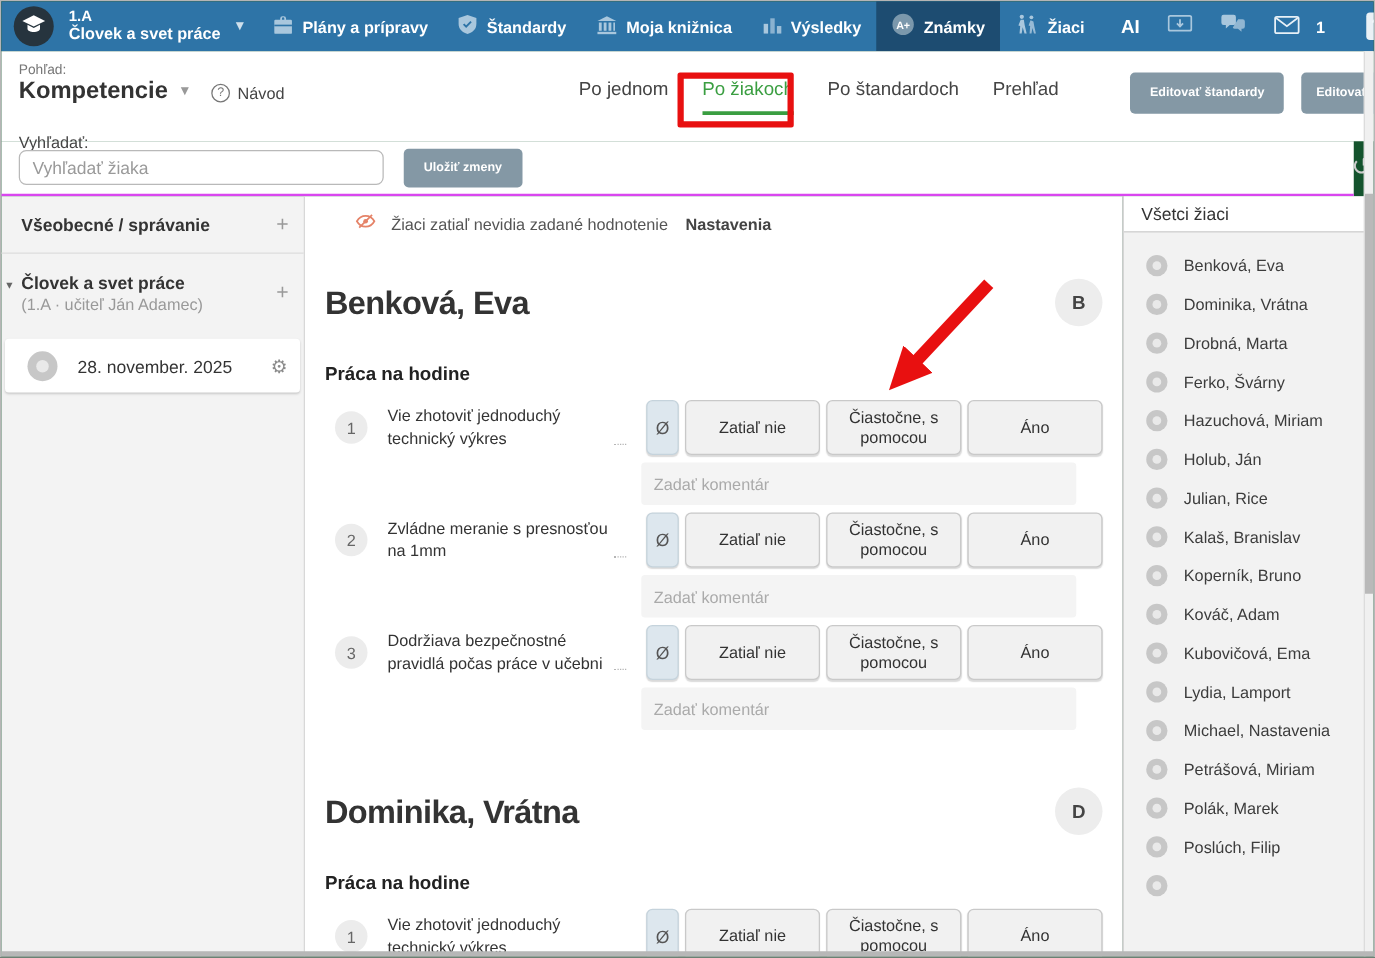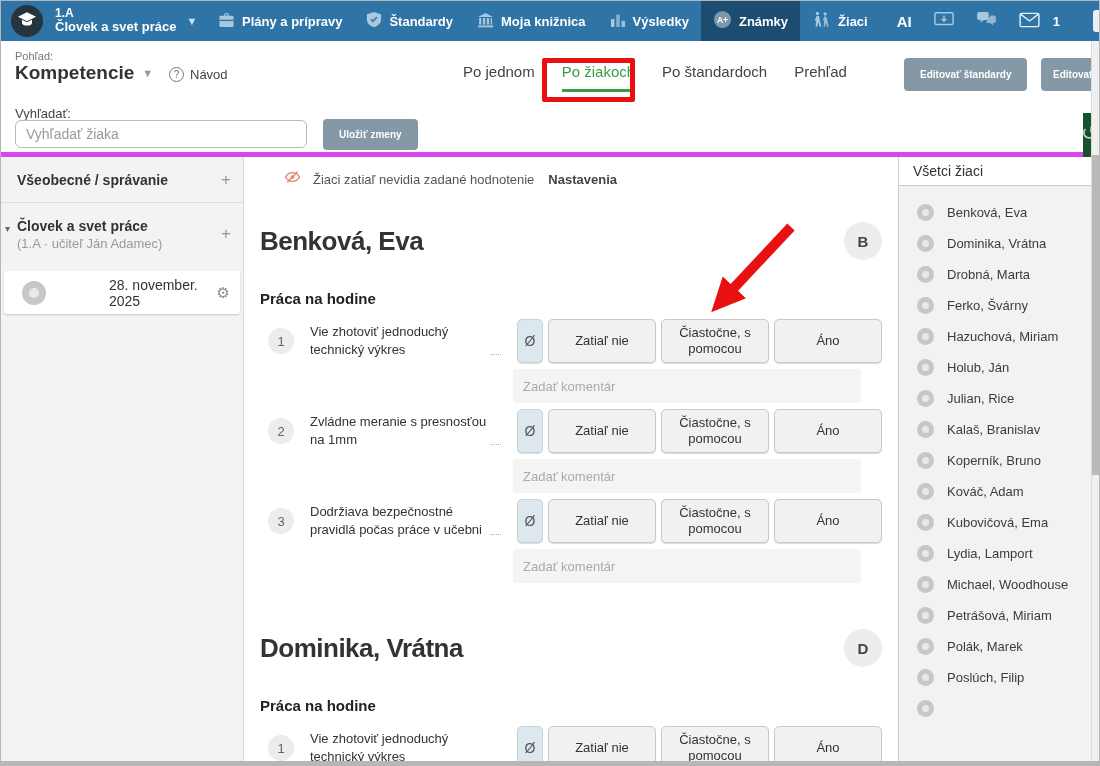--- a/index.html
+++ b/index.html
@@ -51,21 +51,21 @@
   .tab { font-size: 15px; color: #444; padding-bottom: 9px; cursor: pointer; white-space: nowrap; }
   .tab.active { color: #3a9e41; border-bottom: 3px solid #3a9e41; }
   .btn-gray {
     background: #8498a5; color: #fff; font-weight: bold; font-size: 10px;
     border: none; border-radius: 4px; height: 33px; padding: 0 16px; cursor: pointer; white-space: nowrap;
   }
   .edit-standards { position: absolute; left: 903px; top: 17px; }
   .edit-partial { position: absolute; left: 1040px; top: 17px; width: 120px; text-align: left; padding-left: 12px; }
 
   
-  .searchrow { position: absolute; top: 112px; left: 0; right: 16px; height: 44px; background: #fff; border-bottom: 5px solid #d946ef; padding-left: 40px; }
+  .searchrow { position: absolute; top: 112px; left: 0; right: 16px; height: 44px; background: #fff; border-bottom: 2px solid #d946ef; padding-left: 40px; }
   .search-label { position: absolute; left: 14px; top: -7px; font-size: 13px; color: #444; background: transparent; }
   .search-input {
     position: absolute; left: 14px; top: 7px; width: 292px; height: 28px;
     border: 1px solid #b9b9b9; border-radius: 6px; padding: 0 10px; font-size: 14px; color: #333;
     font-family: inherit;
   }
   .search-input::placeholder { color: #9a9a9a; }
   .save-btn { position: absolute; left: 322px; top: 6px; height: 31px; }
   .undo-icon { position: absolute; left: 1080px; top: 8px; font-size: 20px; color: #ccc; cursor: pointer; }
 
@@ -79,21 +79,21 @@
   
   .lgroup { position: relative; padding: 15px 30px 14px 16px; border-bottom: 1px solid #ddd; cursor: pointer; }
   .lgroup-title { font-size: 14px; font-weight: bold; color: #333; }
   .lgroup-sub { font-size: 13px; color: #999; margin-top: 2px; }
   .add-icon { position: absolute; right: 12px; top: 50%; transform: translateY(-50%);
     font-size: 17px; color: #999; cursor: pointer; }
   .tree-caret { position: absolute; left: 4px; top: 20px; font-size: 10px; color: #666; }
   .date-card {
     position: relative; margin: 6px 3px 0 3px; background: #fff; border-radius: 3px;
     box-shadow: 0 1px 2px rgba(0,0,0,.18); height: 43px;
-    display: flex; align-items: center; padding: 0 30px 0 18px; cursor: pointer; gap: 47px;
+    display: flex; align-items: center; padding: 0 30px 0 18px; cursor: pointer;
   }
   .donut { border-radius: 50%; background: #c7c7c7; position: relative; flex: none; }
   .donut::after { content: ""; position: absolute; border-radius: 50%; background: #e9e9e9; }
   .donut.lg { width: 24px; height: 24px; }
   .donut.lg::after { inset: 7px; }
   .donut.sm { width: 17px; height: 17px; }
   .donut.sm::after { inset: 5px; }
   .date-text { font-size: 14px; color: #333; margin-left: 16px; }
   .gear-icon { position: absolute; right: 10px; top: 50%; transform: translateY(-50%);
     font-size: 15px; color: #8b8b8b; cursor: pointer; }
@@ -455,21 +455,21 @@
       <div class="st">
           <span class="donut sm"></span>
           <span class="st-name">Kubovičová, Ema</span>
         </div>
       <div class="st">
           <span class="donut sm"></span>
           <span class="st-name">Lydia, Lamport</span>
         </div>
       <div class="st">
           <span class="donut sm"></span>
-          <span class="st-name">Michael, Woodhouse</span>
+          <span class="st-name">Michael, Nastavenia</span>
         </div>
       <div class="st">
           <span class="donut sm"></span>
           <span class="st-name">Petrášová, Miriam</span>
         </div>
       <div class="st">
           <span class="donut sm"></span>
           <span class="st-name">Polák, Marek</span>
         </div>
       <div class="st">

